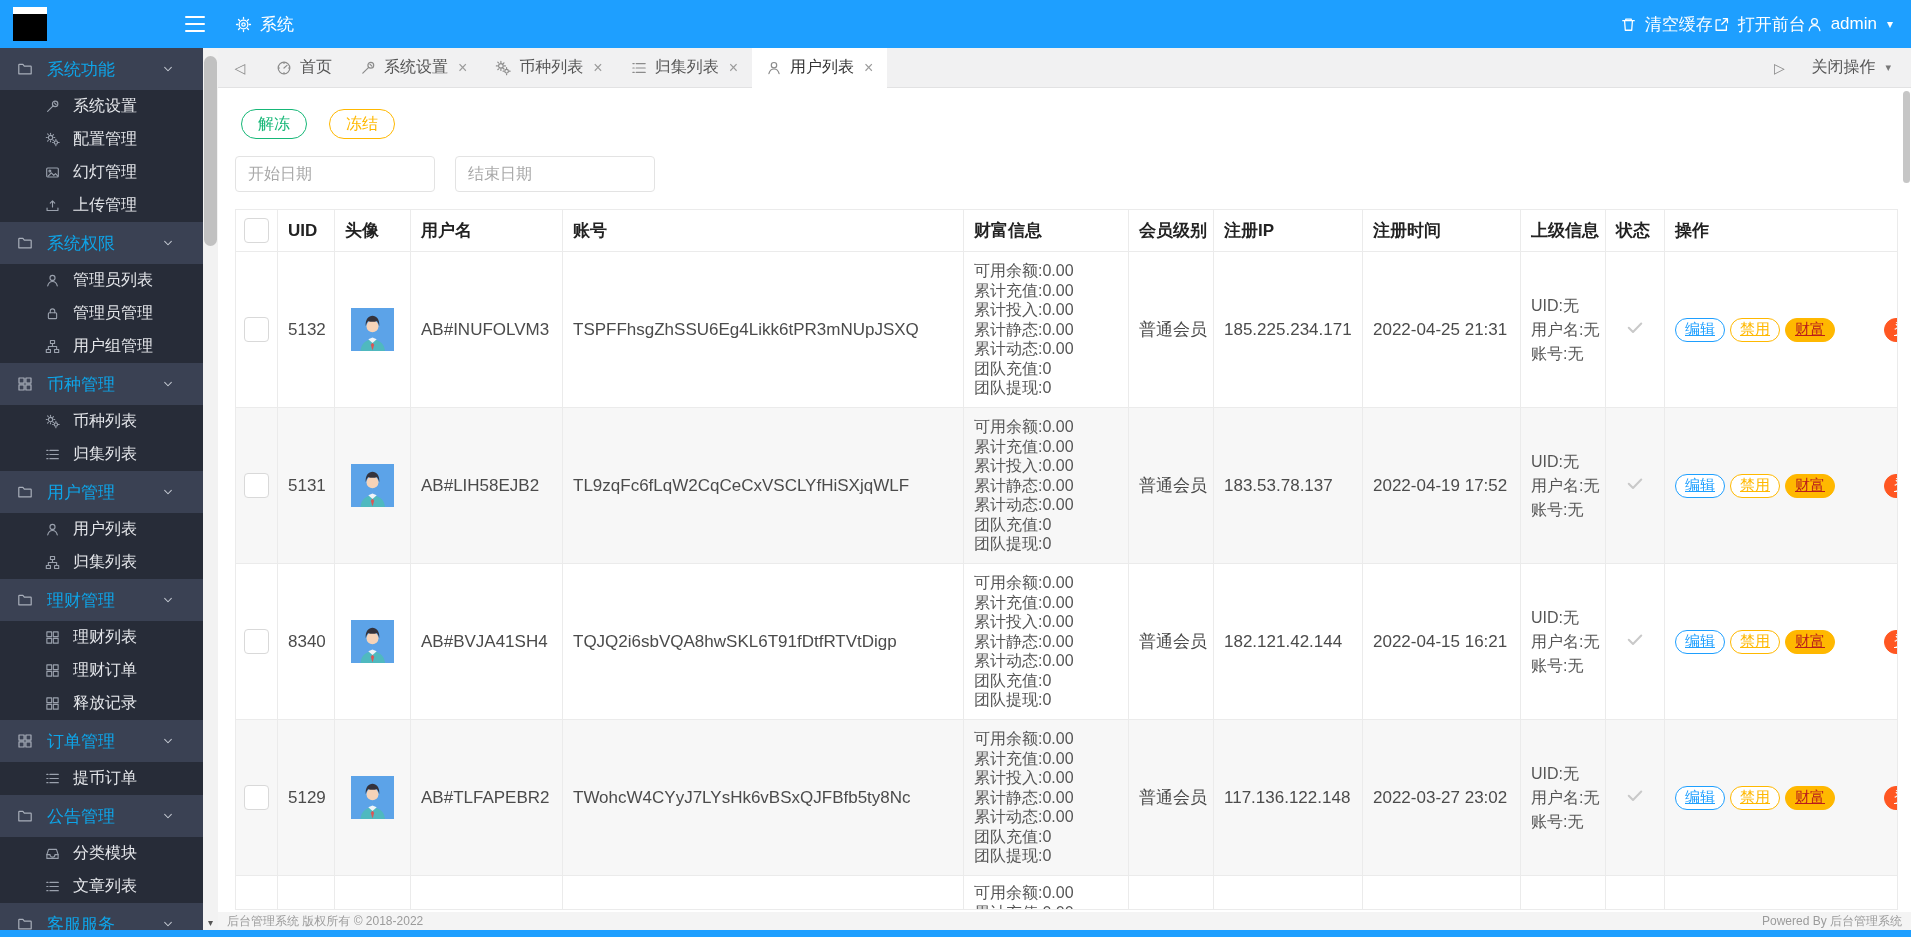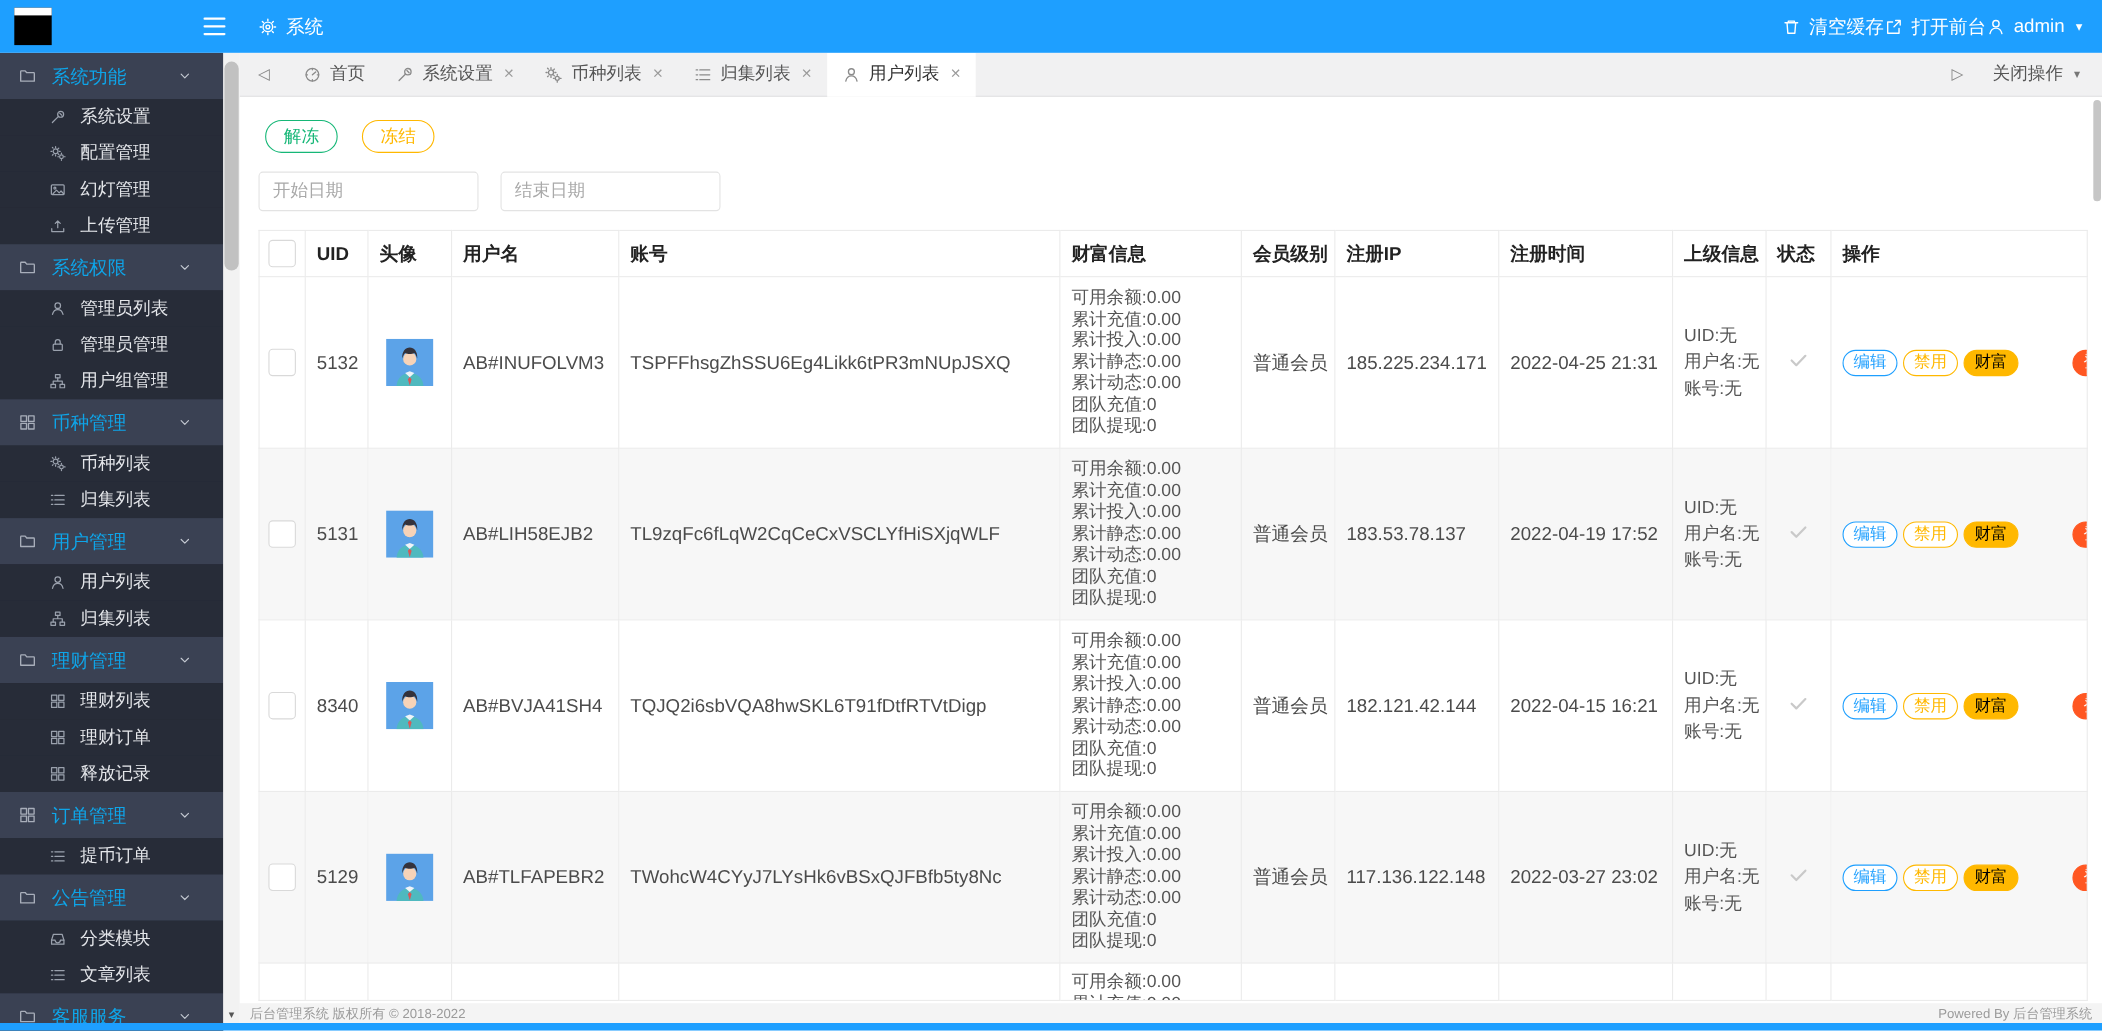--- a/index.html
+++ b/index.html
@@ -72,24 +72,24 @@
   th { height:42px; font-size:17px; font-weight:bold; color:#222; background:#fff; }
   td { font-size:17px; color:#4B4B4B; height:156px; }
   tbody tr:nth-child(even) td { background:#F7F7F7; }
   td.c, th.c { text-align:center; padding:0; }
   .cb { width:25px; height:25px; border:1px solid #D9D9D9; border-radius:4px; background:#fff; margin:0 auto; cursor:pointer; }
   .avatar { width:43px; height:43px; display:block; margin:0 auto; }
   .wl { font-size:16px; line-height:19.5px; color:#555; }
   .pl { font-size:16px; line-height:24px; color:#555; }
   .status-check { width:20px; height:20px; color:#C9C9C9; stroke-width:1.6; }
   .acts { display:flex; gap:5px; align-items:center; flex-wrap:nowrap; }
-  .abtn { height:24px; padding:0 9px; border-radius:12px; font-size:15px; display:inline-flex; align-items:center; cursor:pointer; background:#fff; white-space:nowrap; font-family:inherit; }
+  .abtn { height:24px; padding:0 9px; border-radius:12px; font-size:15px; display:inline-flex; align-items:center; cursor:pointer; background:#fff; white-space:nowrap; font-family:inherit;text-decoration:underline; }
   .a-edit   { border:1px solid #1E9FFF; color:#1E9FFF; }
   .a-ban    { border:1px solid #FFB800; color:#FFB800; }
-  .a-wealth { border:1px solid #FFB800; background:#FFB800; color:#000000; }
+  .a-wealth { border:1px solid #FFB800; background:#FFB800; color:#b91c1c; }
   .a-login  { border:1px solid #FF5722; background:#FF5722; color:#fff;margin-left:44px; }
   tr.partial td { height:33px; vertical-align:top; }
   tr.partial .clip { height:33px; overflow:hidden; padding-top:7px; }
 
   
   .page-footer { position:absolute; left:0; right:0; bottom:7px; height:18px; background:#F4F4F4; display:flex; align-items:center; justify-content:space-between; padding:0 9px; font-size:12px; color:#9B9B9B; }
   .content-scrollbar { position:absolute; right:0; top:43px; width:9px; bottom:26px; }
   .content-scrollbar .thumb { width:7px; height:92px; margin-left:1px; background:#C6C6C6; border-radius:4px; cursor:pointer; }
   .hscroll { position:absolute; left:0; bottom:0; width:1911px; height:7px; background:#1E9FFF; cursor:pointer; z-index:6; }
 </style>

